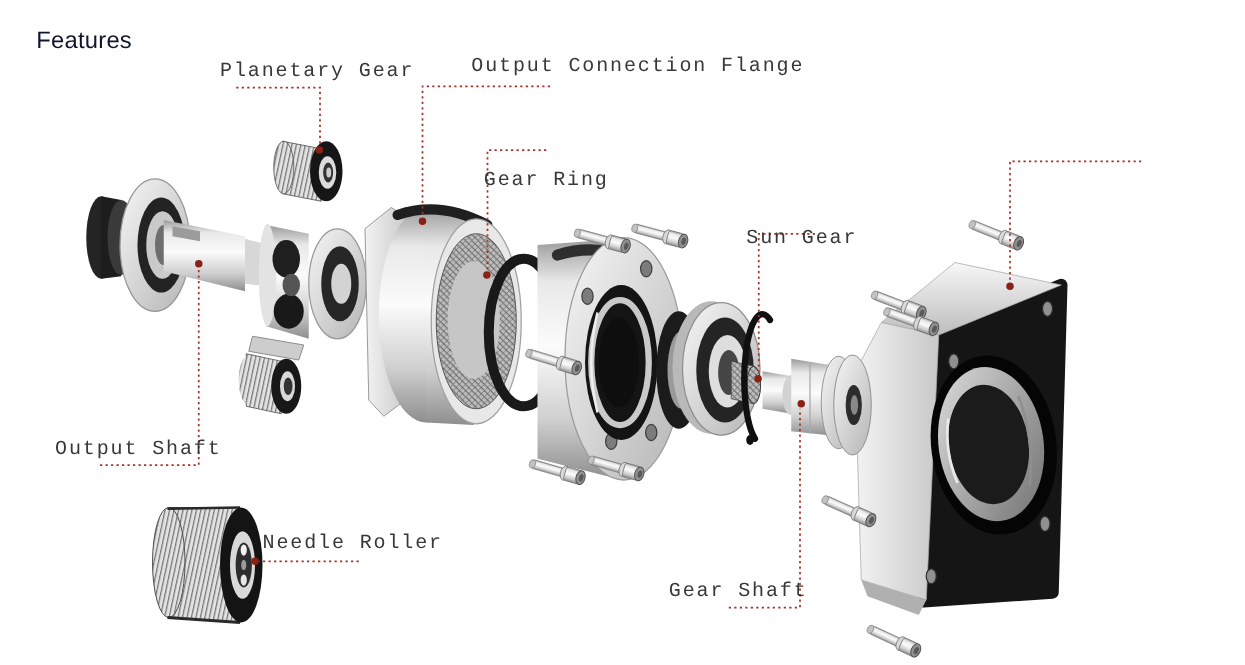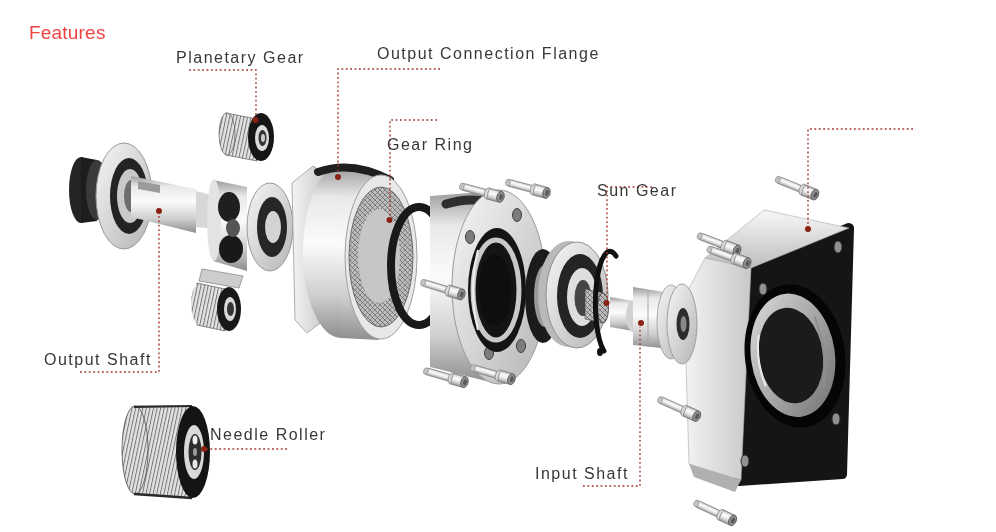--- a/index.html
+++ b/index.html
@@ -6,25 +6,25 @@
   #stage{
     position:relative;
     width:996px;height:532px;
     background:#ffffff;
     overflow:hidden;
     font-family:"Liberation Sans", sans-serif;
   }
   #page-title{
     position:absolute;left:29px;top:22px;
     font-family:"Liberation Sans", sans-serif;
-    font-size:19px;color:#ef4444;letter-spacing:.2px;
+    font-size:19px;color:#0f172a;letter-spacing:.2px;
   }
   .lbl{
     position:absolute;
-    font-family:Liberation Sans, sans-serif;
+    font-family:Liberation Mono, monospace;
     font-size:16px;color:#383838;letter-spacing:1.5px;
     white-space:nowrap;line-height:1.1;
   }
   #lbl-planetary-gear{left:176px;top:49px;}
   #lbl-output-connection-flange{left:333px;top:45px;margin-left:44px;}
   #lbl-gear-ring{left:387px;top:100px;margin-top:36px;}
   #lbl-sun-gear{left:597px;top:162px;margin-top:20px;}
   #lbl-input-connection-flange{left:771px;top:106px;}
   #lbl-output-shaft{left:44px;top:351px;}
   #lbl-needle-roller{left:210px;top:426px;}
@@ -254,14 +254,14 @@
   </svg>
 
   <div id="page-title">Features</div>
 
   <div class="lbl" id="lbl-planetary-gear">Planetary Gear</div>
   <div class="lbl" id="lbl-output-connection-flange">Output Connection Flange</div>
   <div class="lbl" id="lbl-gear-ring">Gear Ring</div>
   <div class="lbl" id="lbl-sun-gear">Sun Gear</div>
   <div class="lbl" id="lbl-output-shaft">Output Shaft</div>
   <div class="lbl" id="lbl-needle-roller">Needle Roller</div>
-  <div class="lbl" id="lbl-input-shaft">Input Shaft</div>
+  <div class="lbl" id="lbl-input-shaft">Gear Shaft</div>
 </div>
 
 </body></html>

